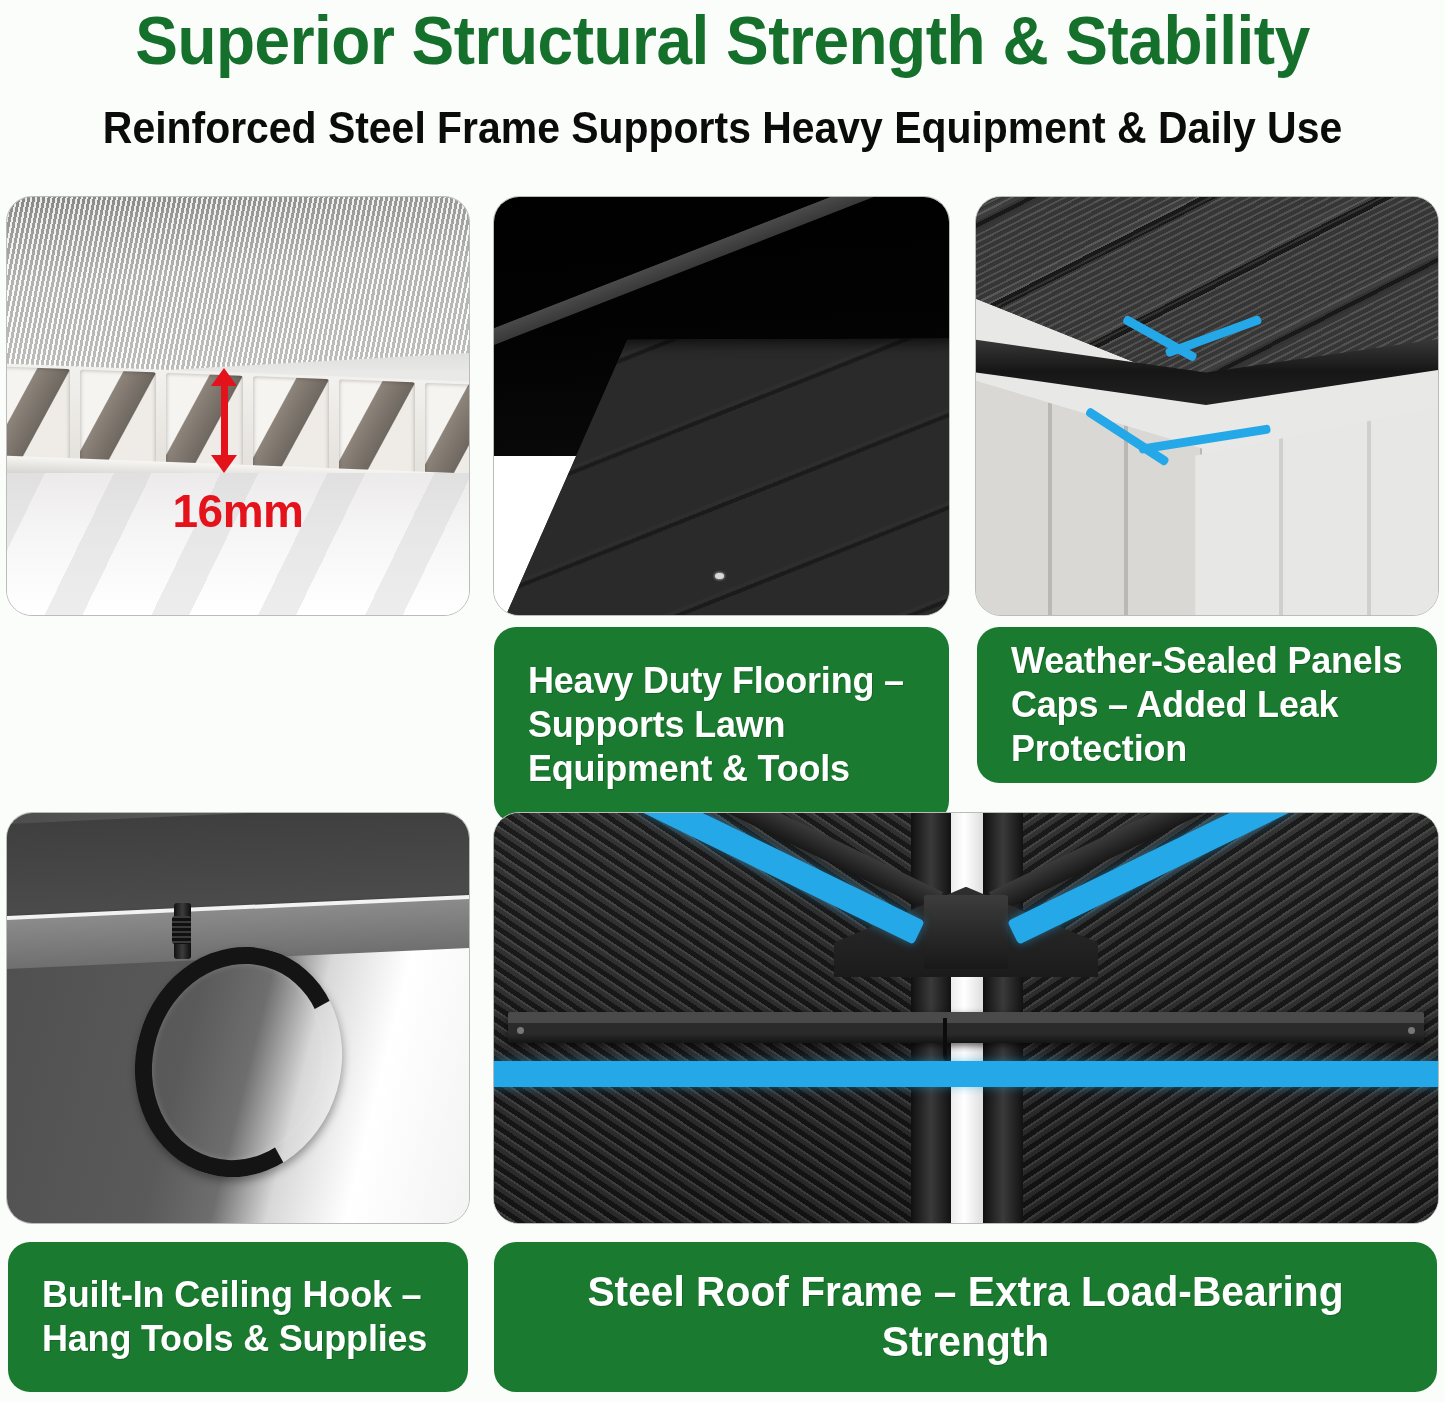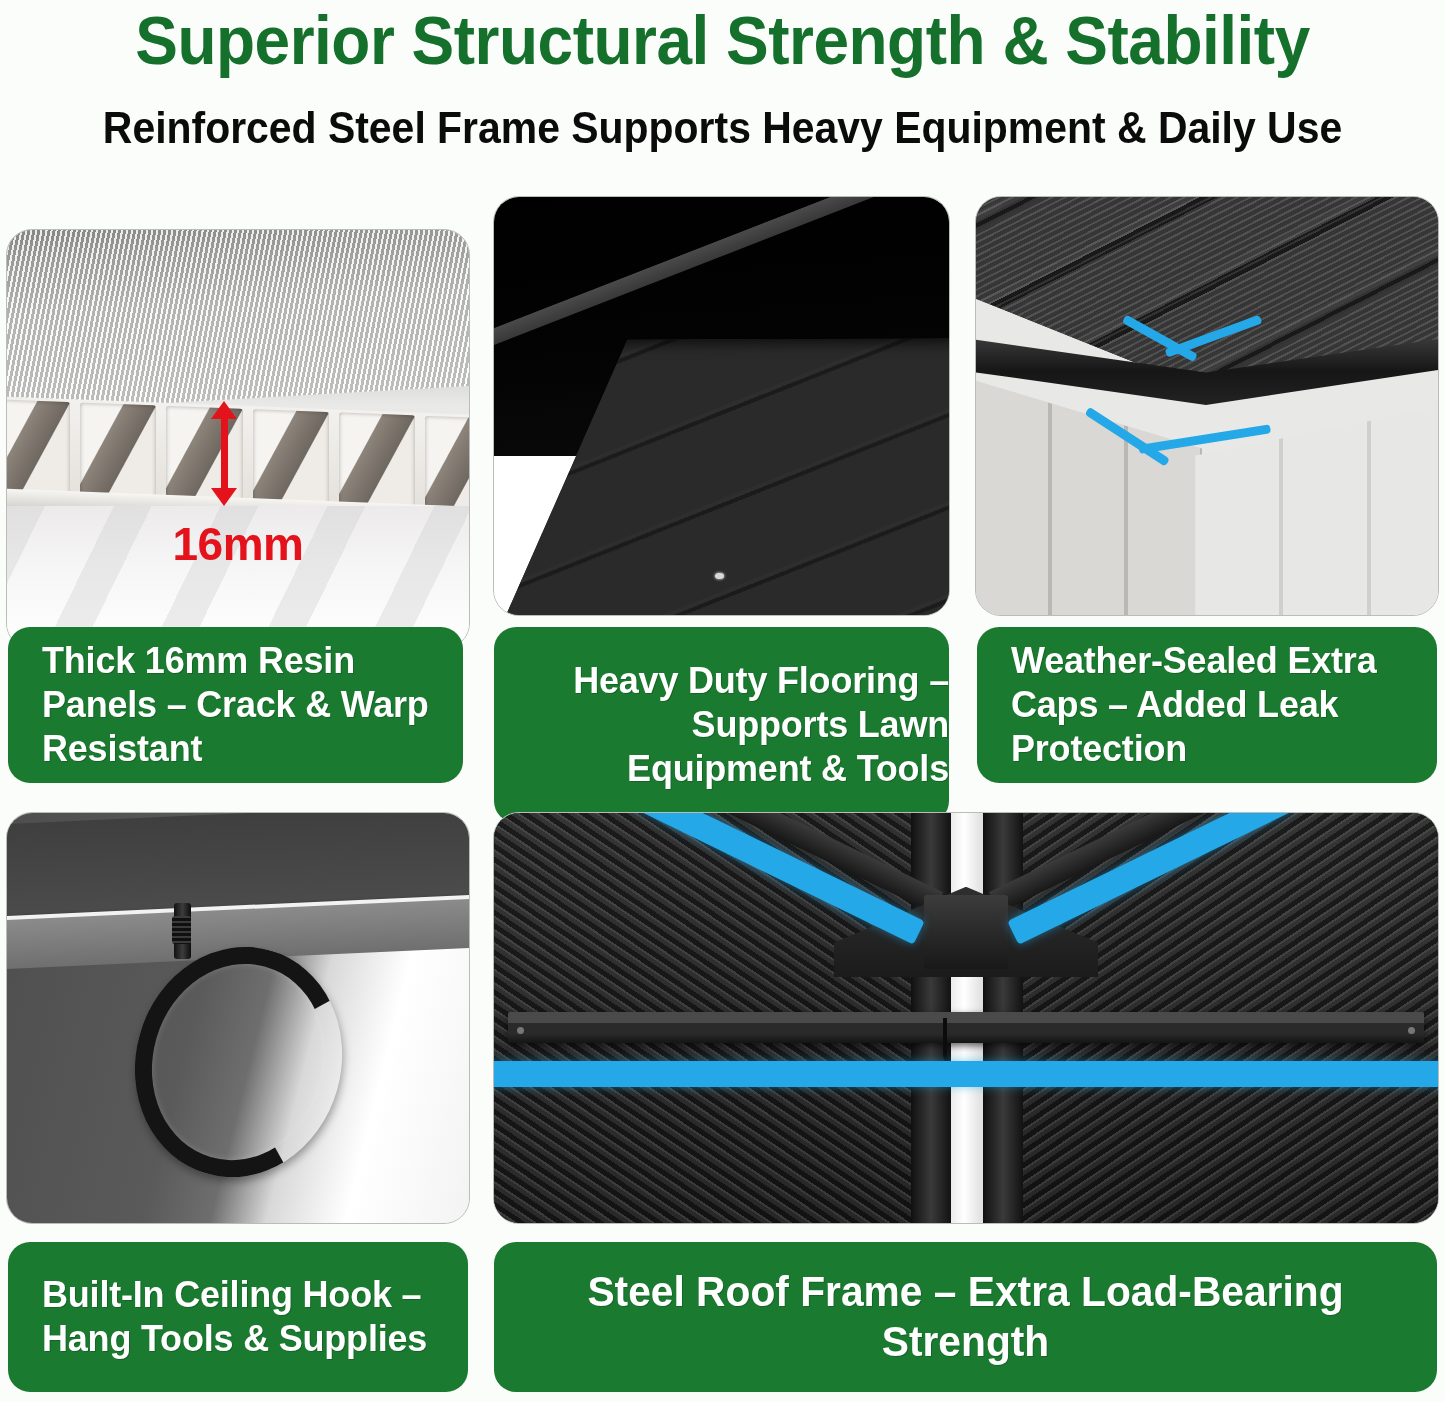--- a/index.html
+++ b/index.html
@@ -320,21 +320,21 @@
   }
 </style>
 </head>
 <body>
 
 <div class="page">
 
   <div class="headline">Superior Structural Strength &amp; Stability</div>
   <div class="subhead">Reinforced Steel Frame Supports Heavy Equipment &amp; Daily Use</div>
 
-  <div class="tile" style="left:6px;top:196px;width:464px;height:420px;margin-top:33px;">
+  <div class="tile" style="left:6px;top:196px;width:464px;height:420px;">
     <div class="p1">
       <div class="topface"></div>
       <div class="cells">
         <div class="cell"></div>
         <div class="cell"></div>
         <div class="cell"></div>
         <div class="cell"></div>
         <div class="cell"></div>
         <div class="cell"></div>
       </div>
@@ -370,30 +370,27 @@
         <i style="left:27%;top:47%;width:64%;height:9px;transform:rotate(-20deg);transform-origin:0 50%;"></i>
       </div>
 
       <div class="blueline" style="left:24%;top:50%;width:40%;height:18%;">
         <i style="left:0;top:0;width:52%;height:9px;transform:rotate(33deg);transform-origin:0 50%;"></i>
         <i style="left:28%;top:52%;width:72%;height:9px;transform:rotate(-9deg);transform-origin:0 50%;"></i>
       </div>
     </div>
   </div>
 
-  <div class="cap cap-small" style="left:8px;top:627px;width:455px;height:156px;">
-    <div class="txt">Thick 16mm Resin Panels – Crack &amp; Warp Resistant</div>
-  </div>
-
-  <div class="cap cap-small" style="left:494px;top:627px;width:455px;height:196px;text-align:right;">
+
+  <div class="cap cap-small" style="left:494px;top:627px;width:455px;height:196px;">
     <div class="txt">Heavy Duty Flooring – Supports Lawn Equipment &amp; Tools</div>
   </div>
 
   <div class="cap cap-small" style="left:977px;top:627px;width:460px;height:156px;">
-    <div class="txt">Weather-Sealed Extra Caps – Added Leak Protection</div>
+    <div class="txt">Weather-Sealed Panels Caps – Added Leak Protection</div>
   </div>
 
   <div class="tile" style="left:6px;top:812px;width:464px;height:412px;">
     <div class="p4">
       <div class="beamtop"></div>
       <div class="beamline"></div>
       <div class="beamface"></div>
       <div class="hook">
         <span class="stem"></span>
         <span class="thread"></span>

